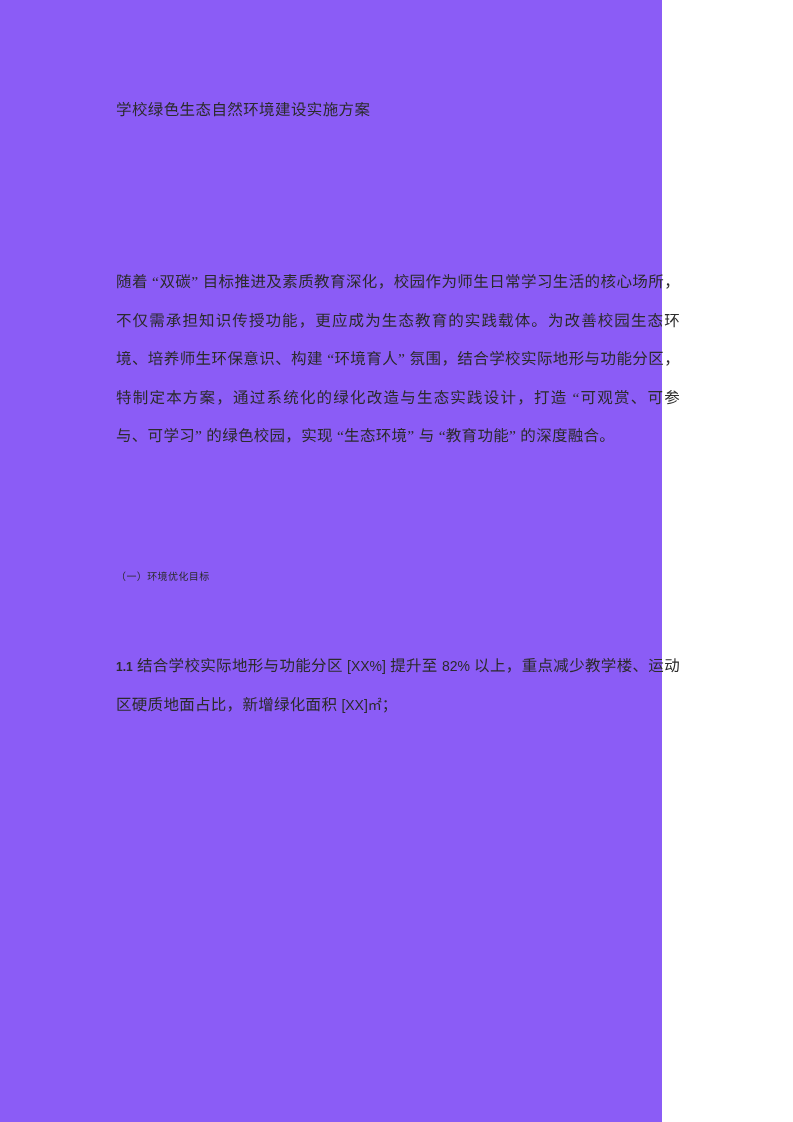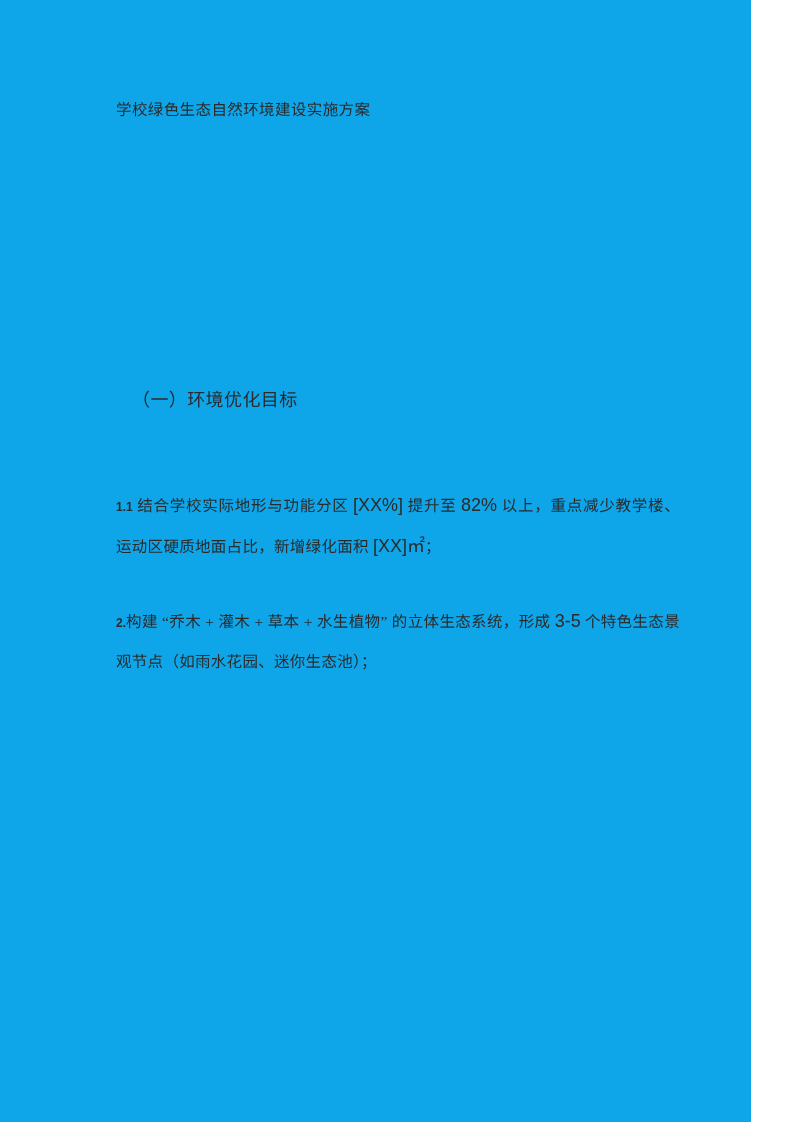--- a/index.html
+++ b/index.html
@@ -12,23 +12,23 @@
     width: 793px;
     height: 1122px;
     overflow: hidden;
     font-family: "Liberation Serif", "DejaVu Serif", serif;
     color: #2b2b2b;
     -webkit-font-smoothing: antialiased;
   }
 
   .page {
     position: relative;
-    width: 751px;
+    width: 662px;
     height: 1122px;
-    background: #0ea5e9;
+    background: #8b5cf6;
     box-sizing: border-box;
   }
 
   .content {
     position: absolute;
     left: 116px;
     top: 96px;
     width: 564px;
   }
 
@@ -48,25 +48,25 @@
     font-size: 15.5px;
     line-height: 28px;
     letter-spacing: 0.4px;
     color: #2b2b2b;
     margin: 0;
     font-weight: 400;
     white-space: nowrap;
   }
 
   .h2 {
-    font-size: 18px;
+    font-size: 10px;
     line-height: 28px;
     letter-spacing: 0.4px;
     color: #2b2b2b;
-    margin: 16px;
+    margin: 0;
     font-weight: 400;
     white-space: nowrap;
   }
 
   
   .para {
     font-size: 15.5px;
     line-height: 38.5px;
     letter-spacing: 0.3px;
     color: #2b2b2b;
@@ -77,21 +77,21 @@
 
   .para .num {
     font-family: "Liberation Sans", "DejaVu Sans", sans-serif;
     font-weight: 600;
     font-size: 12px;
     letter-spacing: 0;
   }
 
   .para .lat {
     font-family: "Liberation Sans", "DejaVu Sans", sans-serif;
-    font-size: 18px;
+    font-size: 14px;
     letter-spacing: 0;
   }
 
   
   .gap-title-h1   { height: 89px; }
   .gap-h1-para    { height: 50px; }
   .gap-para-h1b   { height: 52px; }
   .gap-h1b-h2     { height: 55px; }
   .gap-h2-item    { height: 56px; }
   .gap-item-item  { height: 36px; }
@@ -104,34 +104,32 @@
 <div class="page">
   <div class="content">
 
     <div class="doc-title">学校绿色生态自然环境建设实施方案</div>
 
     <div class="gap-title-h1"></div>
 
 
     <div class="gap-h1-para"></div>
 
+    <div class="para">随着 “双碳” 目标推进及素质教育深化，校园作为师生日常学习生活的核心场所，不仅需承担知识传授功能，更应成为生态教育的实践载体。为改善校园生态环境、培养师生环保意识、构建 “环境育人” 氛围，结合学校实际地形与功能分区，特制定本方案，通过系统化的绿化改造与生态实践设计，打造 “可观赏、可参与、可学习” 的绿色校园，实现 “生态环境” 与 “教育功能” 的深度融合。</div>
 
     <div class="gap-para-h1b"></div>
 
 
     <div class="gap-h1b-h2"></div>
 
     <div class="h2">（一）环境优化目标</div>
 
     <div class="gap-h2-item"></div>
 
     <div class="para">
       <span class="num">1.1</span><span> 结合学校实际地形与功能分区 </span><span class="lat nowrap">[XX%]</span><span> 提升至 </span><span class="lat">82%</span><span> 以上，重点减少教学楼、运动区硬质地面占比，新增绿化面积 </span><span class="lat nowrap">[XX]㎡</span><span>；</span>
     </div>
 
     <div class="gap-item-item"></div>
 
-    <div class="para">
-      <span class="num">2.</span><span>构建 “乔木 + 灌木 + 草本 + 水生植物” 的立体生态系统，形成 </span><span class="lat">3-5</span><span> 个特色生态景观节点（如雨水花园、迷你生态池）；</span>
-    </div>
 
   </div>
 </div>
 
 </body></html>

